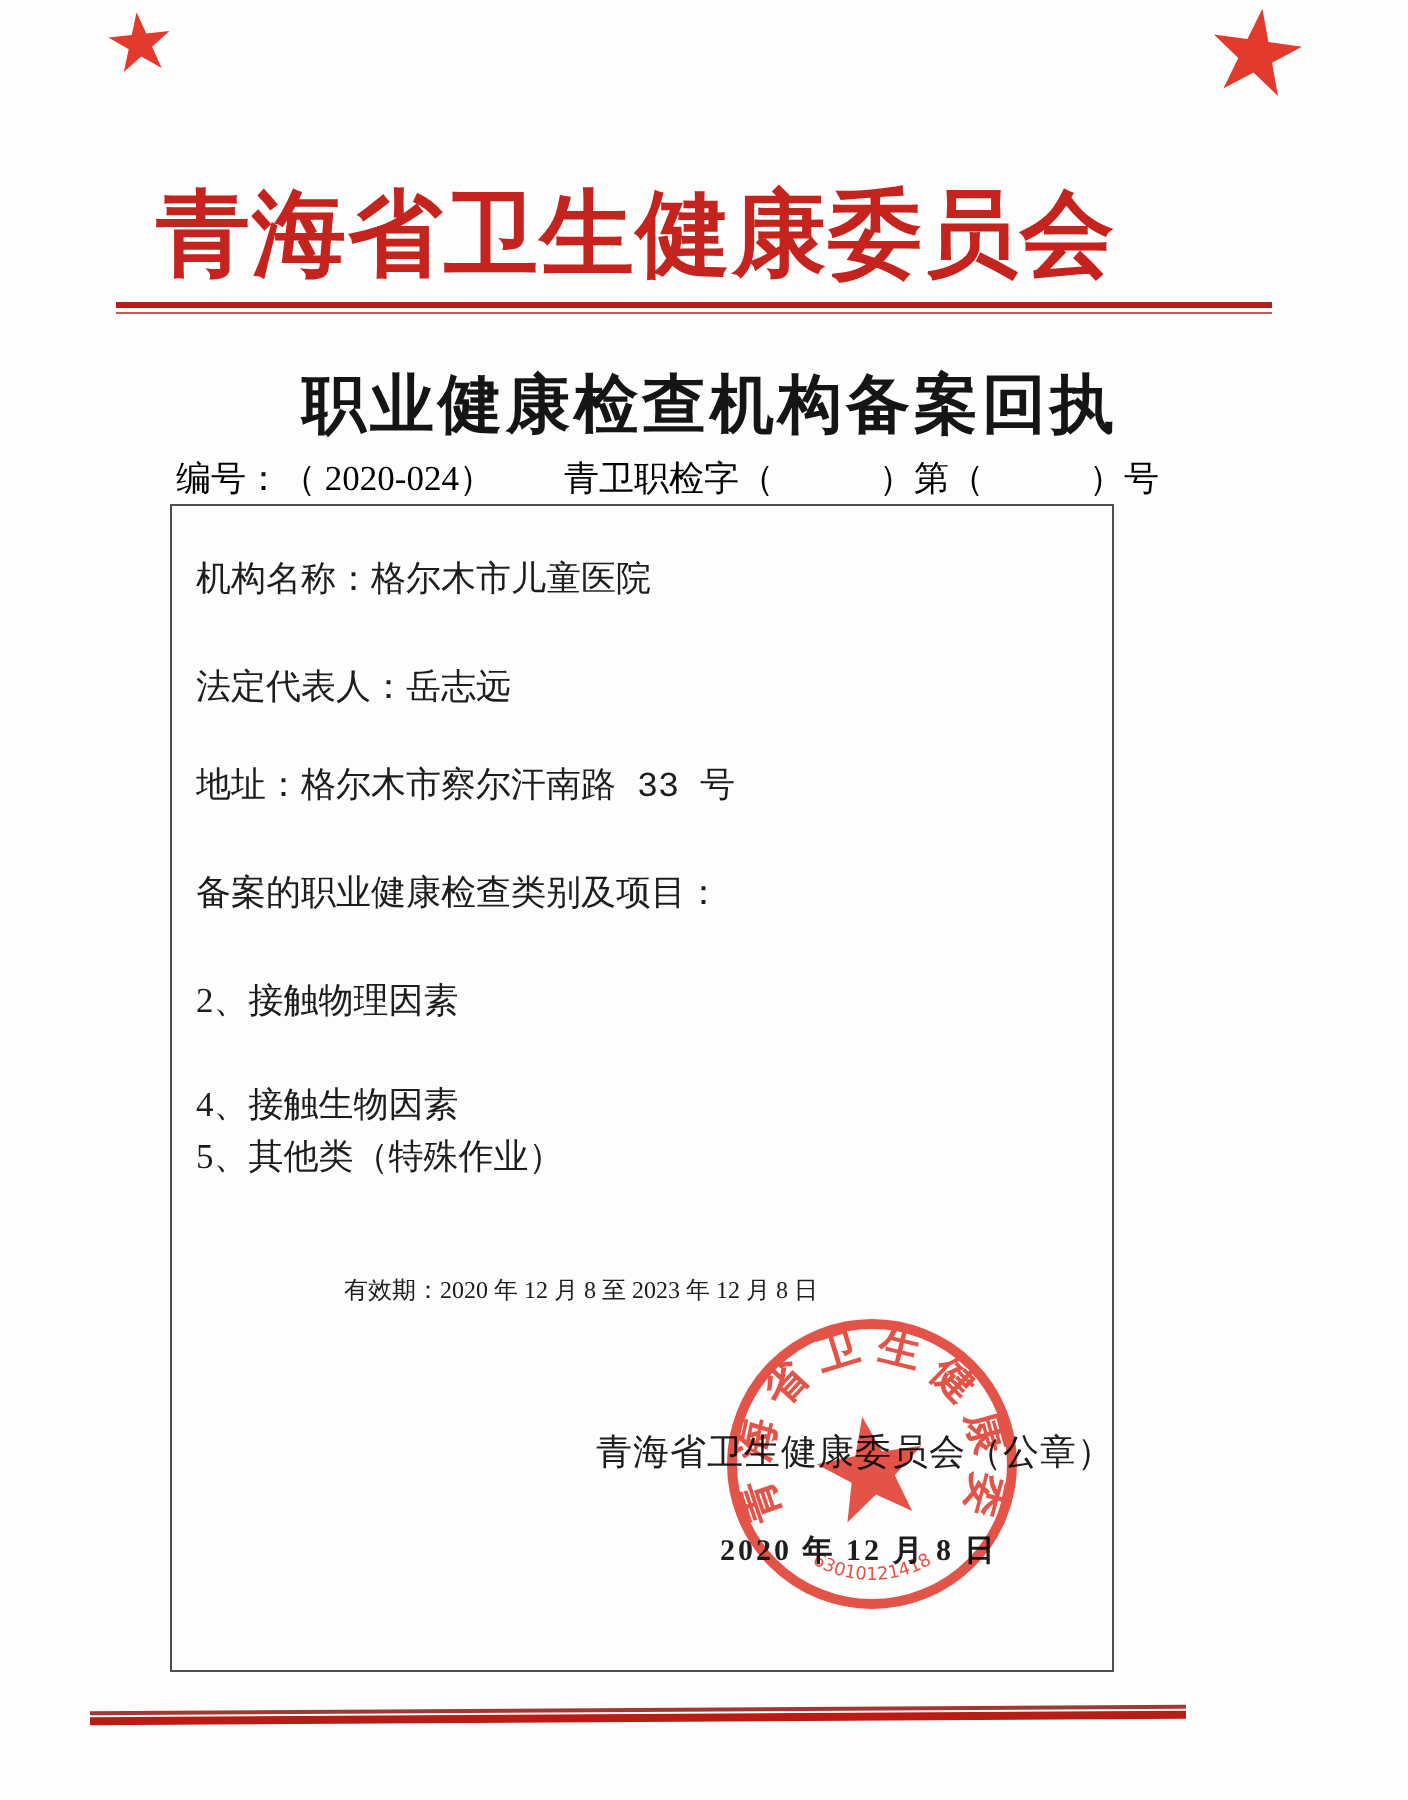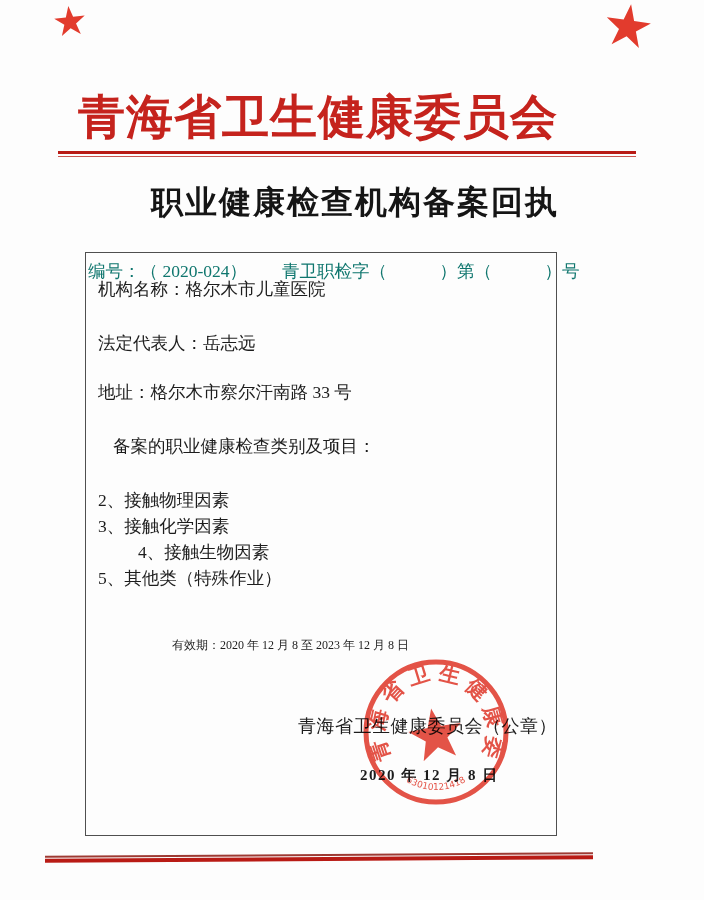--- a/index.html
+++ b/index.html
@@ -56,46 +56,45 @@
     letter-spacing: 2px;
     color: #151515;
     white-space: nowrap;
   }
 
   
   .ref-line {
     left: 88px; top: 227px;
     font-size: 17.5px;
     white-space: pre;
-    color: #0f766e;
-    margin-top: 32px;
+    color: #000000;
   }
 
   
   .form-box {
     left: 85px; top: 252px;
     width: 472px; height: 584px;
     border: 1.5px solid #4f4f4f;
     box-sizing: border-box;
   }
   .form-row {
     position: absolute;
     left: 12px;
     font-size: 17.5px;
     white-space: nowrap;
     color: #1d1d1d;
   }
   .row-org      { top: 24px; }
   .row-legal    { top: 78px; }
-  .row-address  { top: 127px; }
-  .row-heading  { top: 181px; margin-left: 15px; }
+  .row-address  { top: 127px; font-family: Liberation Mono, monospace; }
+  .row-heading  { top: 181px; }
   .row-item-0   { top: 209px; }
   .row-item-1   { top: 235px; }
   .row-item-2   { top: 261px; }
-  .row-item-3   { top: 287px; margin-left: 40px; }
+  .row-item-3   { top: 287px; }
   .row-item-4   { top: 313px; text-align: right; }
   .row-validity { top: 384px; left: 86px; font-size: 12px; }
   .row-issuer   { top: 461px; left: 212px; font-size: 18px; letter-spacing: 0.5px; }
   .row-date     { top: 513px; left: 274px; font-size: 15px; letter-spacing: 1.5px; font-weight: bold; }
 
   
   .seal {
     left: 360px; top: 656px;
     width: 152px; height: 152px;
     opacity: 0.88;
@@ -130,21 +129,20 @@
     <span>机构名称：</span><span>格尔木市儿童医院</span>
   </div>
 
   <div class="form-row row-address">
     <span>地址：</span><span>格尔木市察尔汗南路 33 号</span>
   </div>
 
   <div class="form-row row-heading">备案的职业健康检查类别及项目：</div>
 
   <div class="form-row row-item-1">2、接触物理因素</div>
-  <div class="form-row row-item-2">3、接触化学因素</div>
   <div class="form-row row-item-3">4、接触生物因素</div>
   <div class="form-row row-item-4">5、其他类（特殊作业）</div>
 
   <div class="form-row row-validity">
     <span>有效期：</span><span>2020 年 12 月 8 至 2023 年 12 月 8 日</span>
   </div>
 
   <div class="form-row row-issuer">青海省卫生健康委员会（公章）</div>
 
   <div class="form-row row-date">2020 年 12 月 8 日</div>

